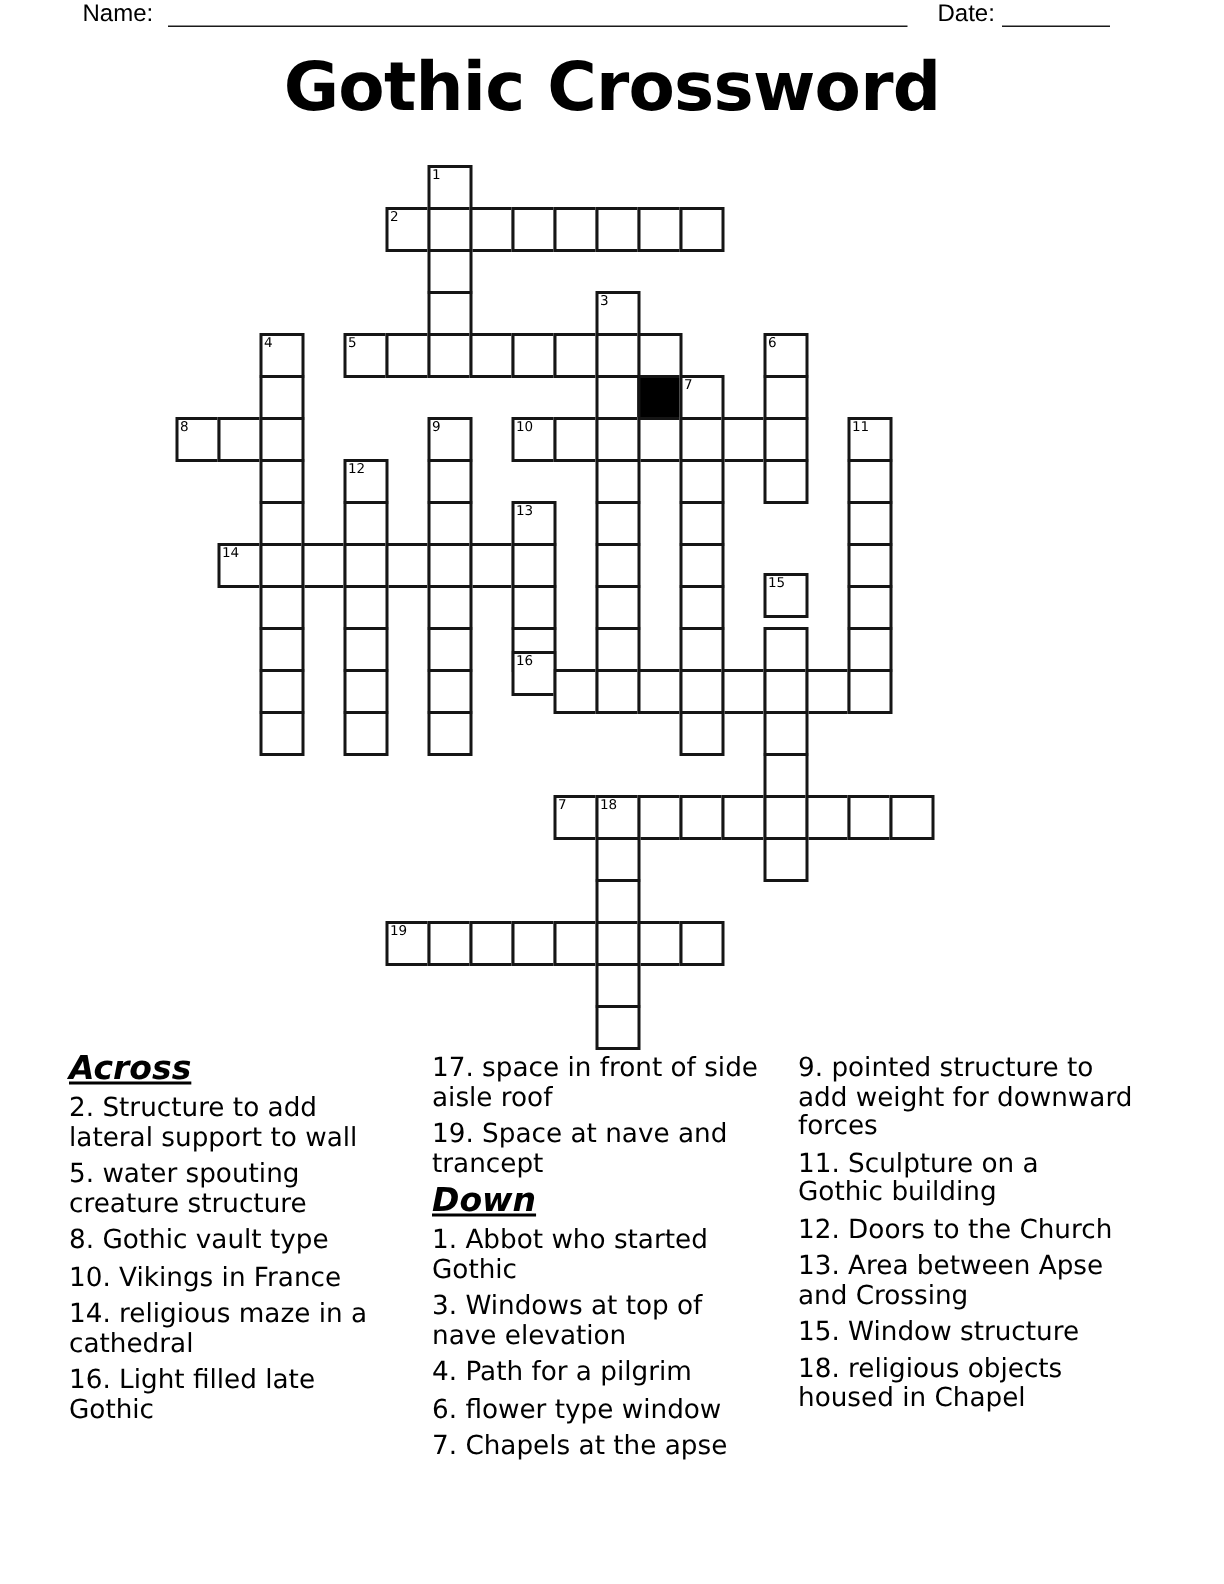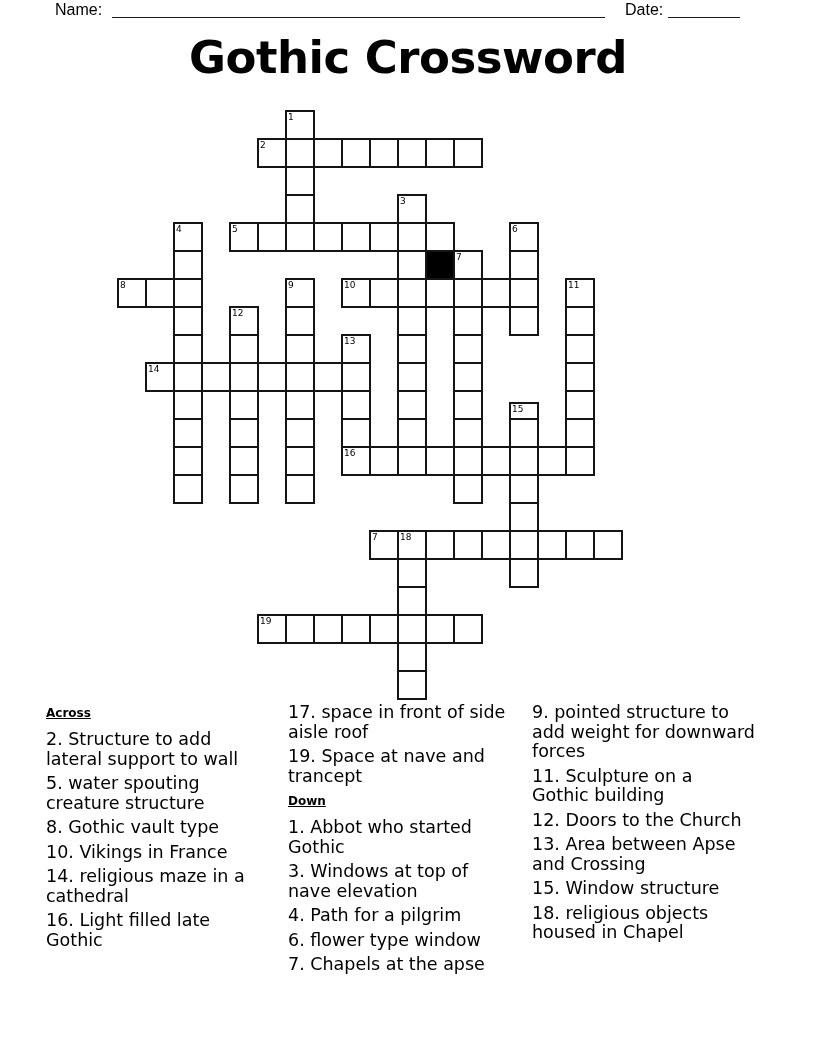--- a/index.html
+++ b/index.html
@@ -27,22 +27,22 @@
   .cell.black{background:#000;}
   .cellnum{position:absolute;left:1px;top:0;font-size:9px;line-height:10px;
            font-family:"DejaVu Sans",sans-serif;color:#000;}
 
   
   #clues{position:absolute;left:0;top:703px;width:816px;}
   .clue-col{position:absolute;top:0;}
   .col1{left:46px;width:240px;}
   .col2{left:288px;width:241px;}
   .col3{left:532px;width:252px;}
-  .clue-header{font-size:12px;font-weight:bold;text-decoration:underline;
-               margin:0 0 7px 0;line-height:20px;}
+  .clue-header{font-size:22px;font-weight:bold;text-decoration:underline;
+               margin:0 0 7px 0;line-height:20px;font-style:italic;}
   .clue{font-size:17.5px;line-height:19.5px;margin:0 0 5px 0;white-space:pre-line;}
   .clue b{font-weight:normal;}
 </style>
 </head>
 <body>
 
 <div class="page">
   <span id="hdr-name" class="hdr-label">Name:</span>
   <div id="name-line" class="write-line"></div>
   <span id="hdr-date" class="hdr-label">Date:</span>
@@ -142,36 +142,36 @@
       <div class="cell" style="left: 224px; top: 252px;"></div>
       <div class="cell" style="left: 280px; top: 252px;"></div>
       <div class="cell" style="left: 336px; top: 252px;"></div>
       <div class="cell" style="left: 448px; top: 252px;"></div>
       <div class="cell" style="left: 56px; top: 280px;"></div>
       <div class="cell" style="left: 112px; top: 280px;"></div>
       <div class="cell" style="left: 168px; top: 280px;"></div>
       <div class="cell" style="left: 224px; top: 280px;"></div>
       <div class="cell" style="left: 280px; top: 280px;"></div>
       <div class="cell" style="left: 336px; top: 280px;"></div>
-      <div class="cell" style="left: 392px; top: 292px;">
+      <div class="cell" style="left: 392px; top: 272px;">
         <span class="cellnum">15</span>
       </div>
       <div class="cell" style="left: 448px; top: 280px;"></div>
       <div class="cell" style="left: 56px; top: 308px;"></div>
       <div class="cell" style="left: 112px; top: 308px;"></div>
       <div class="cell" style="left: 168px; top: 308px;"></div>
       <div class="cell" style="left: 224px; top: 308px;"></div>
       <div class="cell" style="left: 280px; top: 308px;"></div>
       <div class="cell" style="left: 336px; top: 308px;"></div>
       <div class="cell" style="left: 392px; top: 308px;"></div>
       <div class="cell" style="left: 448px; top: 308px;"></div>
       <div class="cell" style="left: 56px; top: 336px;"></div>
       <div class="cell" style="left: 112px; top: 336px;"></div>
       <div class="cell" style="left: 168px; top: 336px;"></div>
-      <div class="cell" style="left: 224px; top: 336px;">
+      <div class="cell" style="left: 224px; top: 324px;">
         <span class="cellnum">16</span>
       </div>
       <div class="cell" style="left: 252px; top: 336px;"></div>
       <div class="cell" style="left: 280px; top: 336px;"></div>
       <div class="cell" style="left: 308px; top: 336px;"></div>
       <div class="cell" style="left: 336px; top: 336px;"></div>
       <div class="cell" style="left: 364px; top: 336px;"></div>
       <div class="cell" style="left: 392px; top: 336px;"></div>
       <div class="cell" style="left: 420px; top: 336px;"></div>
       <div class="cell" style="left: 448px; top: 336px;"></div>

